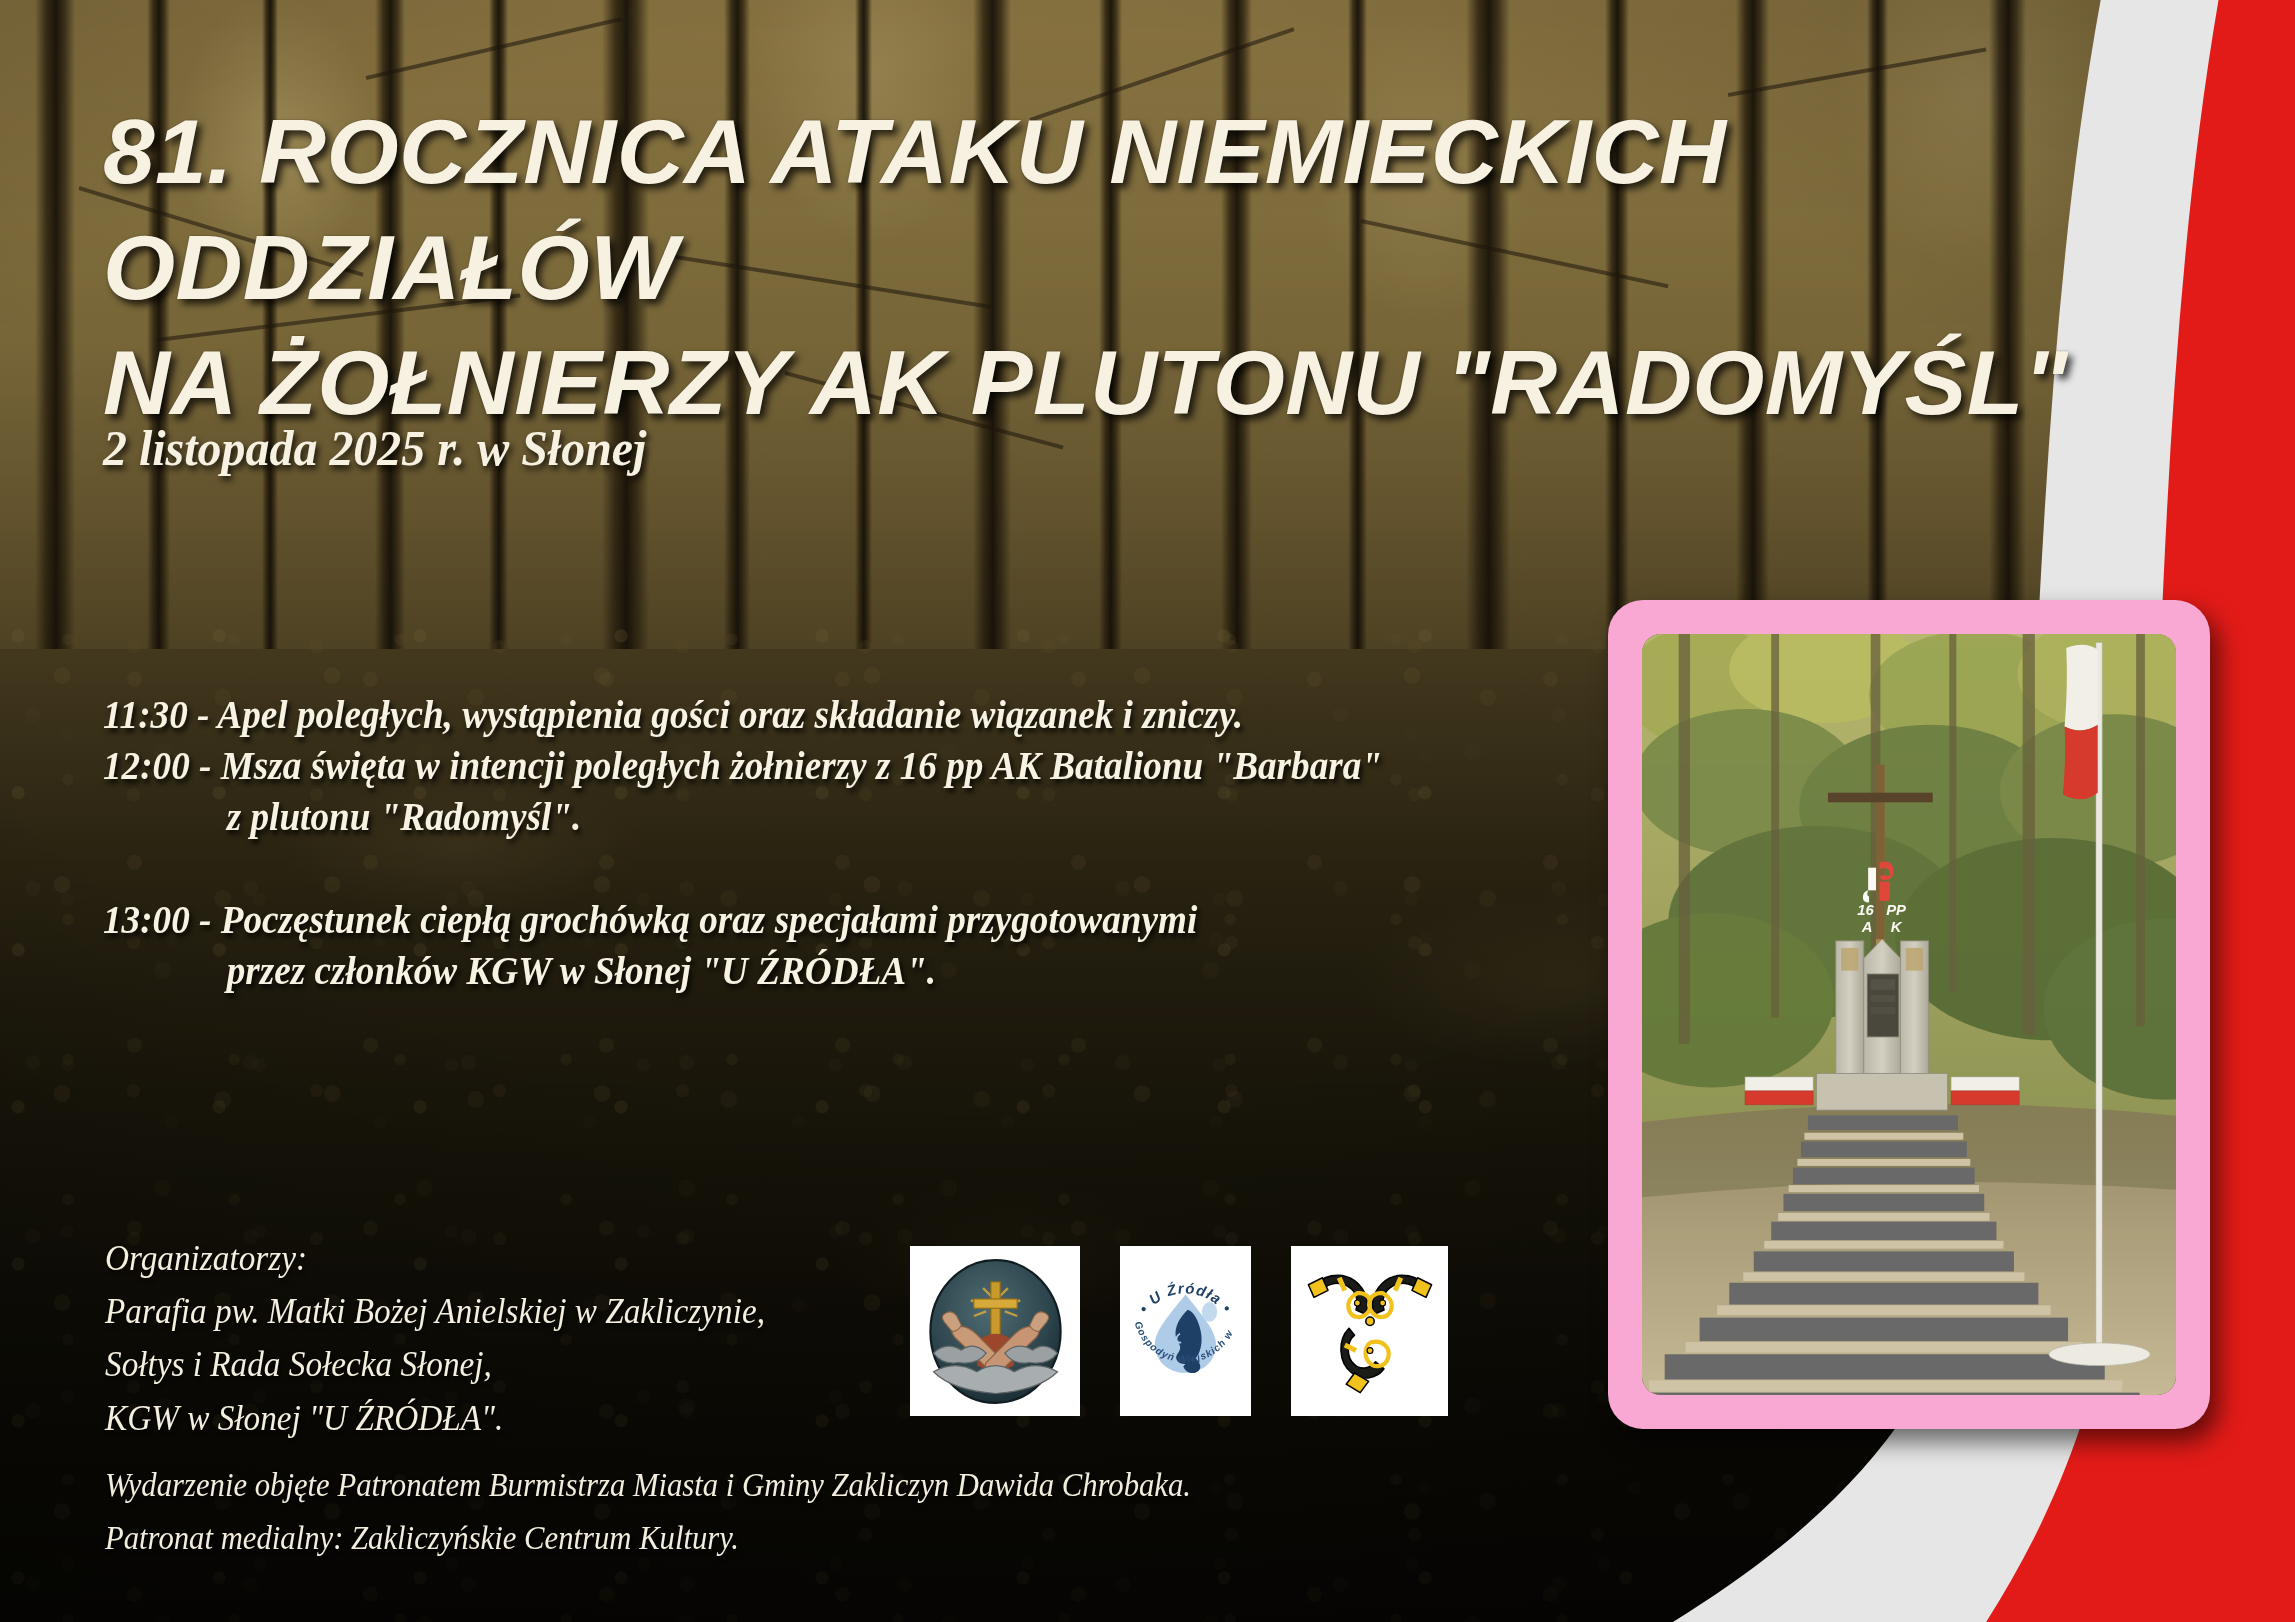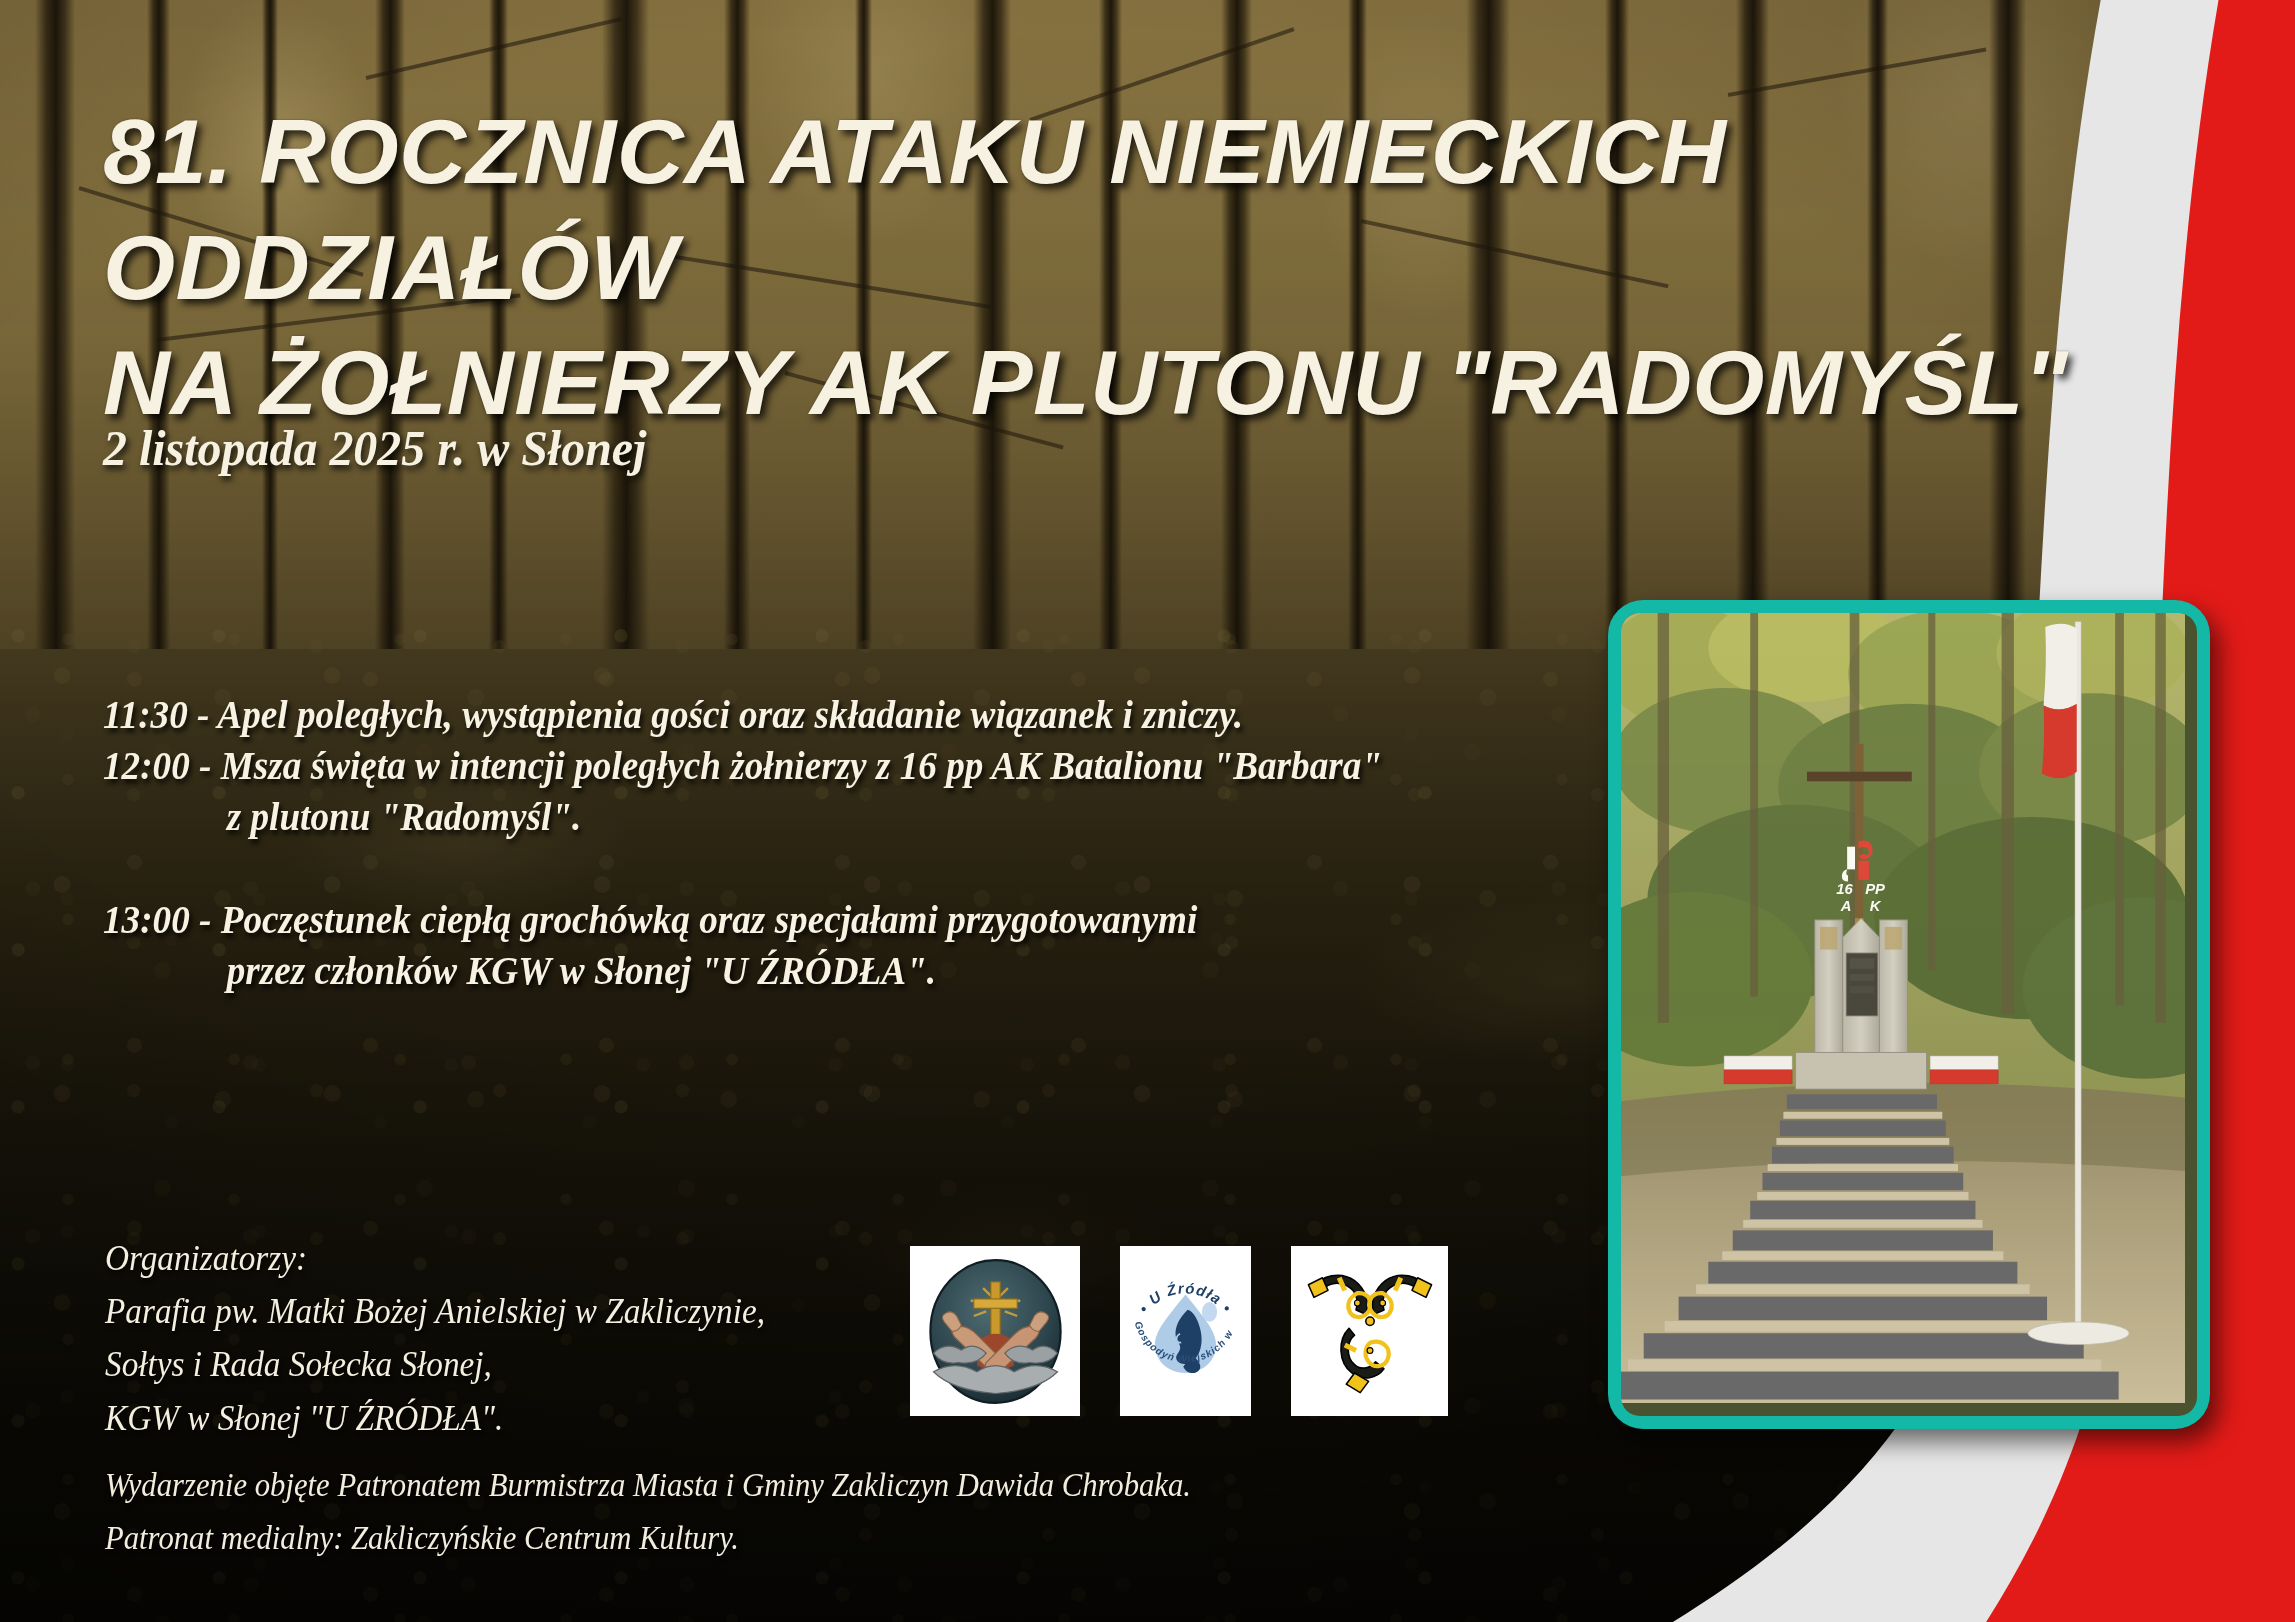--- a/index.html
+++ b/index.html
@@ -140,23 +140,23 @@
   
   .logos{ position:absolute; left:910px; top:1246px; display:flex; gap:40px; align-items:flex-start; }
   .logo-box{ background:#fff; display:flex; align-items:center; justify-content:center; }
   .logo-parish{ width:170px; height:170px; }
   .logo-kgw{ width:131px; height:170px; }
   .logo-coa{ width:157px; height:170px; }
 
   
   .photo-card{
     position:absolute; left:1608px; top:600px; width:602px; height:829px;
-    background:#14b8a6;
+    background:#f9a8d4;
     border-radius:35px;
-    padding:13px;
+    padding:34px;
     box-shadow:8.7px 12.2px 23px rgba(0,0,0,.55);
     z-index:6;
   }
   .photo-inner{
     width:100%; height:100%;
     border-radius:19px;
     overflow:hidden;
     position:relative;
     background:#4a5230;
   }

